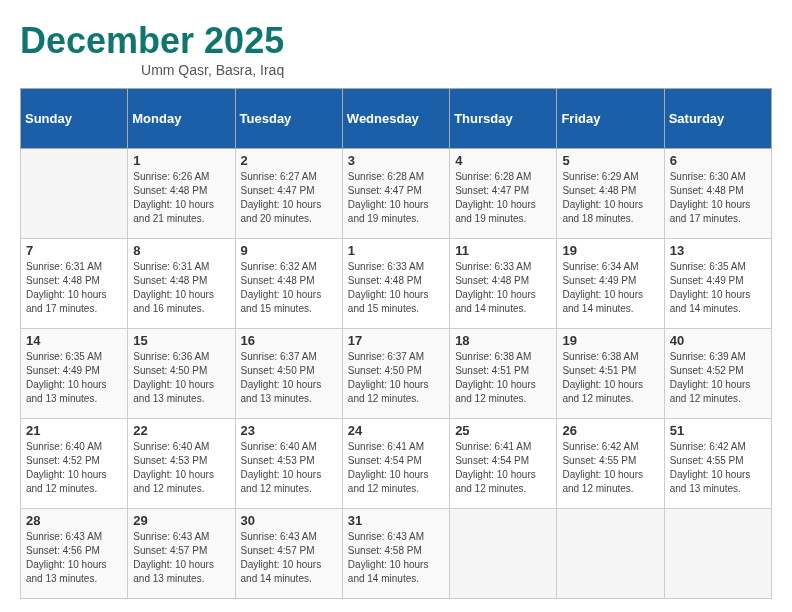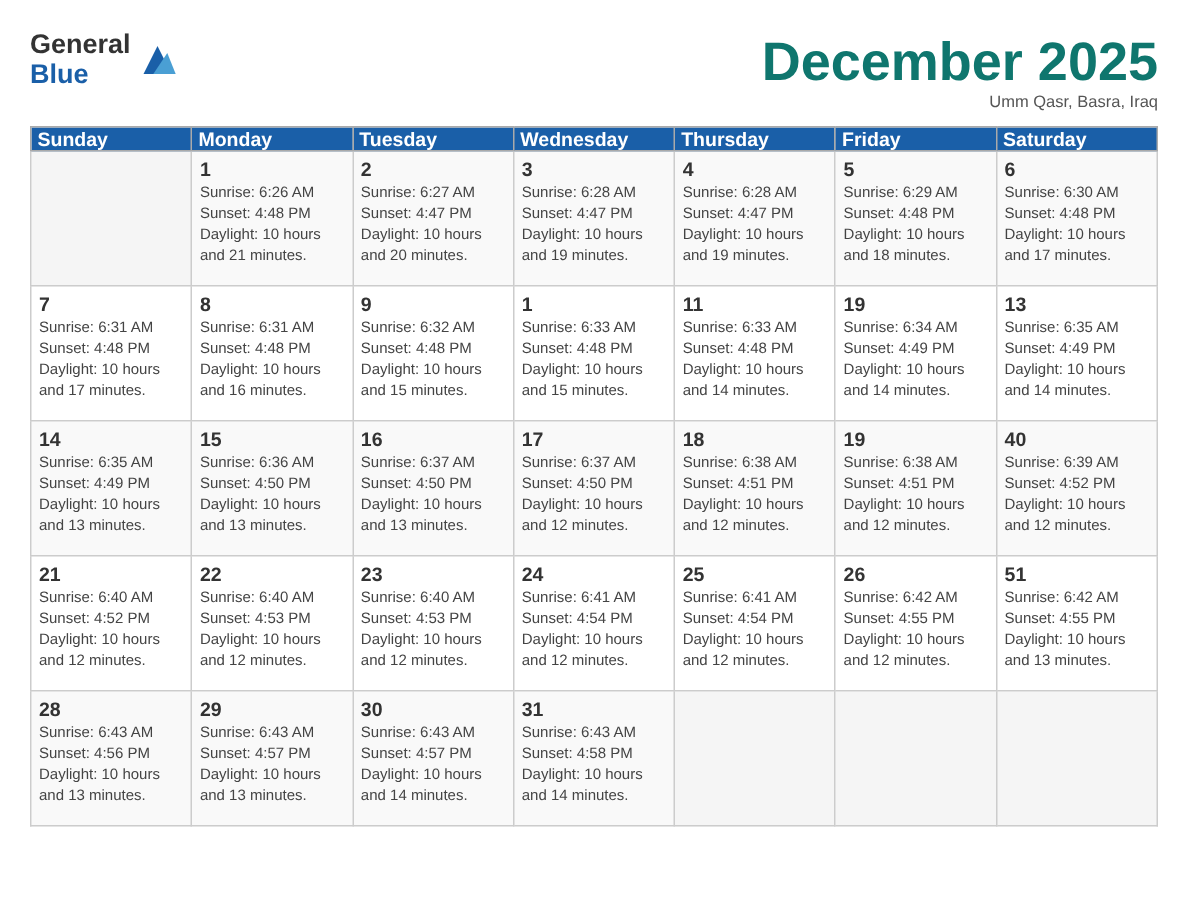--- a/index.html
+++ b/index.html
@@ -42,32 +42,32 @@
     }
     .title-block {
       text-align: right;
     }
     .month-title {
       font-size: 36px;
       font-weight: bold;
       color: #0f766e;
     }
     .location {
-      font-size: 11px;
+      font-size: 14px;
       color: #555;
     }
     table {
       width: 100%;
       border-collapse: collapse;
       font-size: 11px;
     }
     thead tr th {
       background-color: #1a5fa8;
       color: white;
-      padding: 0 4px;
+      padding: 22px 4px;
       text-align: left;
       font-size: 13px;
       font-weight: bold;
       border: 1px solid #aaa;
     }
     tbody tr td {
       border: 1px solid #ccc;
       vertical-align: top;
       padding: 4px 5px;
       height: 90px;
@@ -92,30 +92,20 @@
       line-height: 1.4;
     }
     .empty-cell {
       background-color: #f5f5f5 !important;
     }
   </style>
 </head>
 <body>
 
 <div class="header">
-  <div class="logo">
-    <div class="logo-text">
-      <span class="logo-general">General</span>
-      <span class="logo-blue">Blue</span>
-    </div>
-    <svg class="logo-icon" viewBox="0 0 30 30">
-      <polygon points="5,25 15,5 25,25" fill="#1a5fa8"></polygon>
-      <polygon points="12,25 22,10 28,25" fill="#4a9fd4"></polygon>
-    </svg>
-  </div>
   <div class="title-block">
     <div class="month-title">December 2025</div>
     <div class="location">Umm Qasr, Basra, Iraq</div>
   </div>
 </div>
 
 <table>
   <thead>
     <tr>
     <th>Sunday</th>

